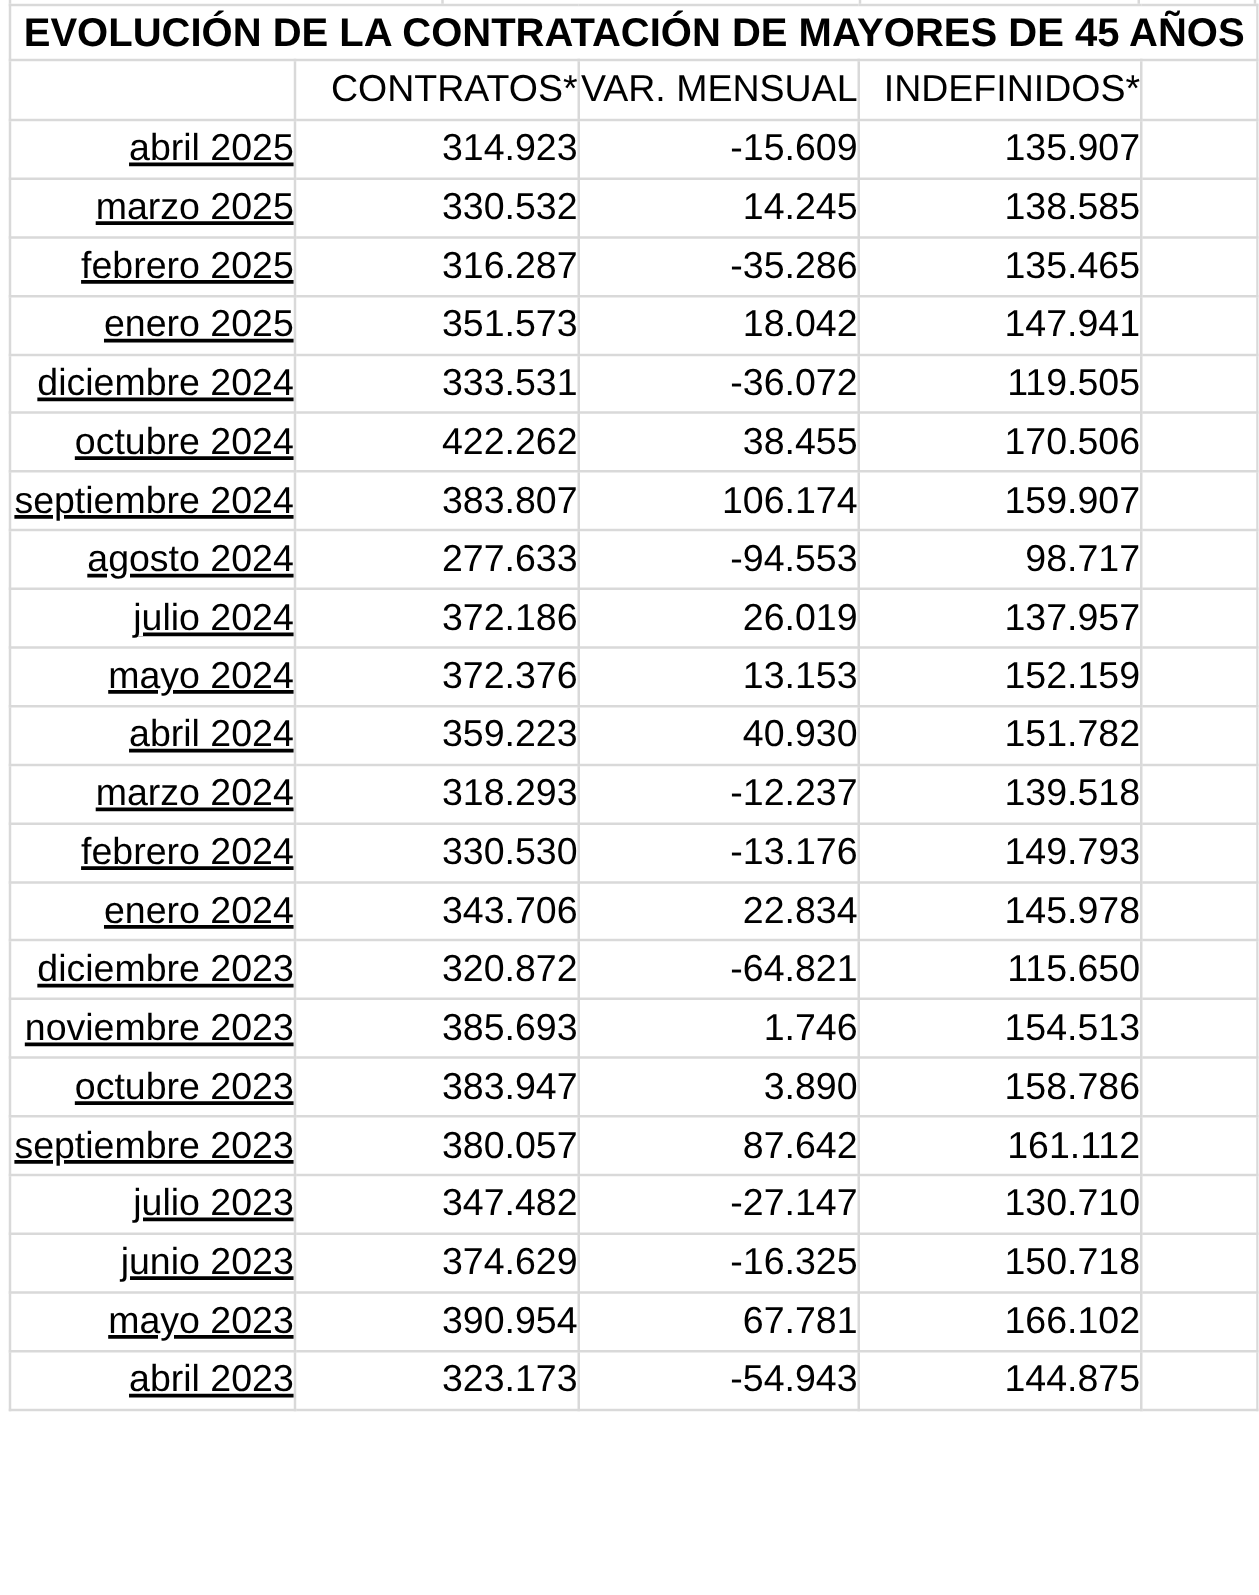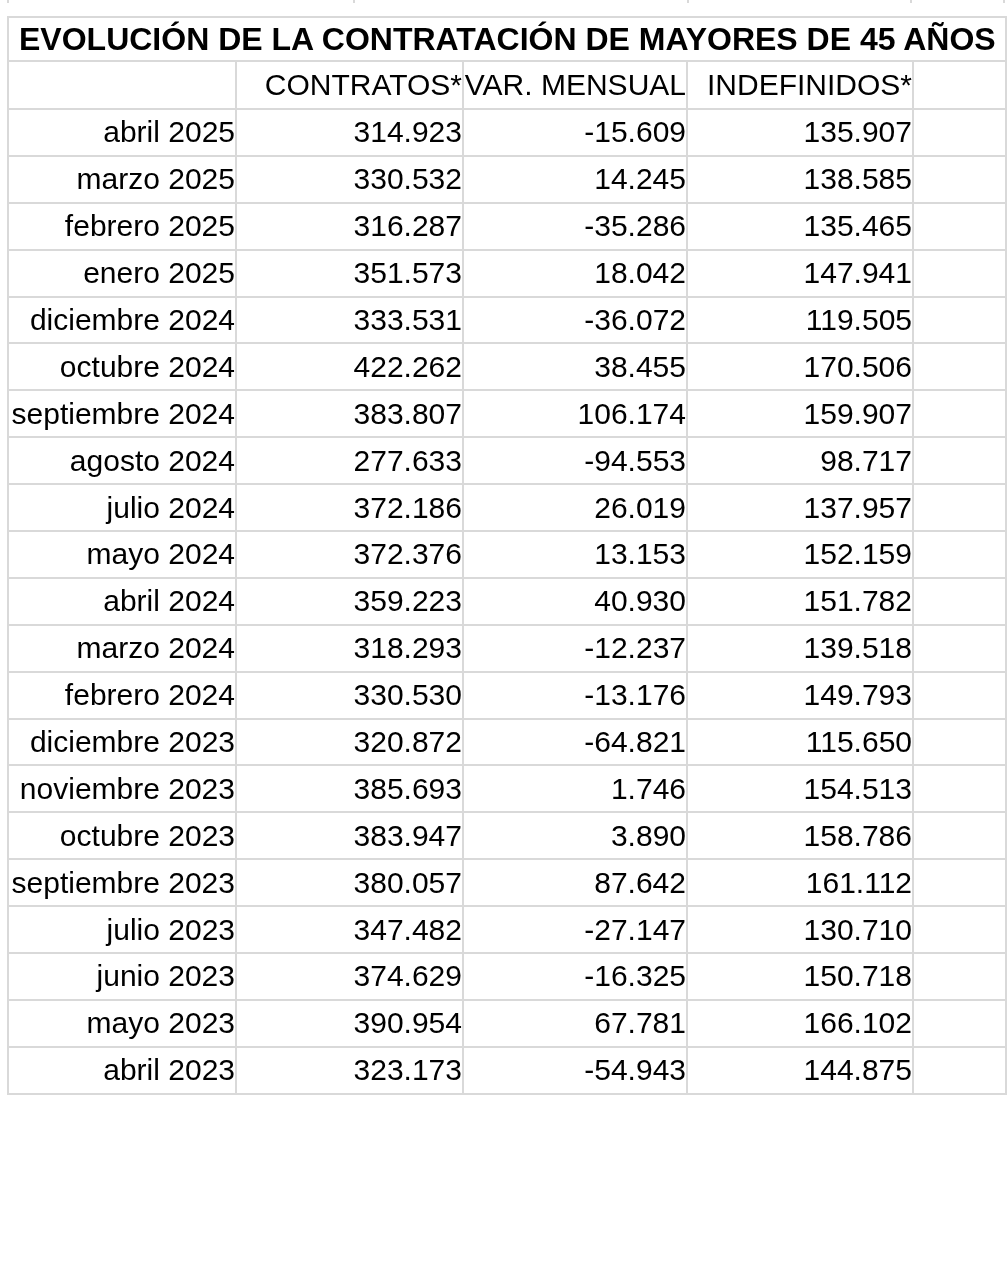--- a/index.html
+++ b/index.html
@@ -28,21 +28,21 @@
   .sliver .tick {
     position: absolute;
     top: 0;
     width: 2px;
     height: 3px;
     background: #d9d9d9;
   }
   table.sheet {
     position: absolute;
     left: 7px;
-    top: 16px;
+    top: 3px;
     width: 998px;
     border-collapse: collapse;
     table-layout: fixed;
     font-size: 30px;
   }
   table.sheet td {
     border: 2px solid #d9d9d9;
     padding: 0;
     white-space: nowrap;
     overflow: hidden;
@@ -57,21 +57,21 @@
     padding-left: 10px;
   }
   tr.header-row td {
     height: 46px;
     text-align: right;
   }
   tr.data-row td {
     height: 44.9px;
     text-align: right;
   }
-  td.month-cell   { padding-right: 8px; }
+  td.month-cell   { padding-right: 8px; text-decoration: underline; }
   td.num-cell     { padding-right: 10px; }
   td.empty-cell   { }
 </style>
 </head>
 <body>
 
 <div class="canvas">
 
   <div class="sliver">
     <div class="tick" style="left:0px"></div>
@@ -186,20 +186,27 @@
           <td class="empty-cell"></td>
         </tr>
         <tr class="data-row">
           <td class="month-cell">febrero 2024</td>
           <td class="num-cell">330.530</td>
           <td class="num-cell">-13.176</td>
           <td class="num-cell">149.793</td>
           <td class="empty-cell"></td>
         </tr>
         <tr class="data-row">
+          <td class="month-cell">enero 2024</td>
+          <td class="num-cell">343.706</td>
+          <td class="num-cell">22.834</td>
+          <td class="num-cell">145.978</td>
+          <td class="empty-cell"></td>
+        </tr>
+        <tr class="data-row">
           <td class="month-cell">diciembre 2023</td>
           <td class="num-cell">320.872</td>
           <td class="num-cell">-64.821</td>
           <td class="num-cell">115.650</td>
           <td class="empty-cell"></td>
         </tr>
         <tr class="data-row">
           <td class="month-cell">noviembre 2023</td>
           <td class="num-cell">385.693</td>
           <td class="num-cell">1.746</td>

